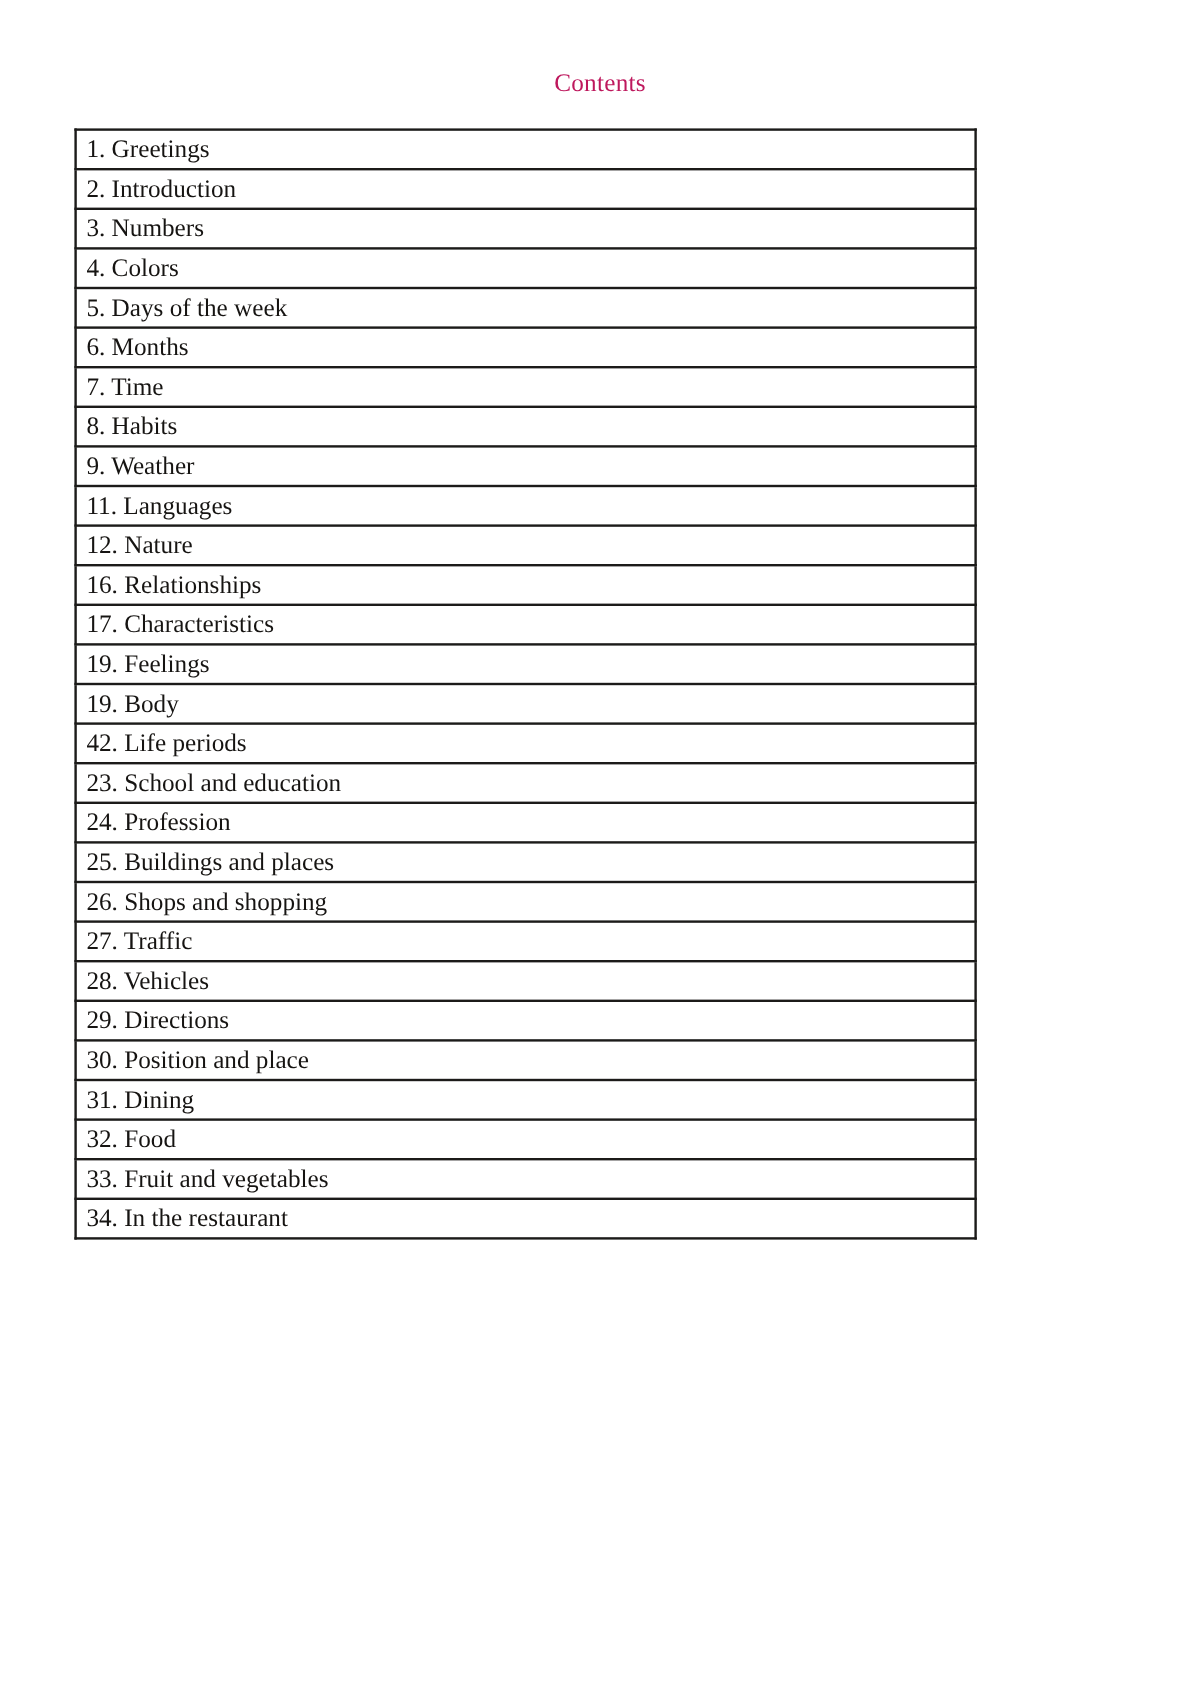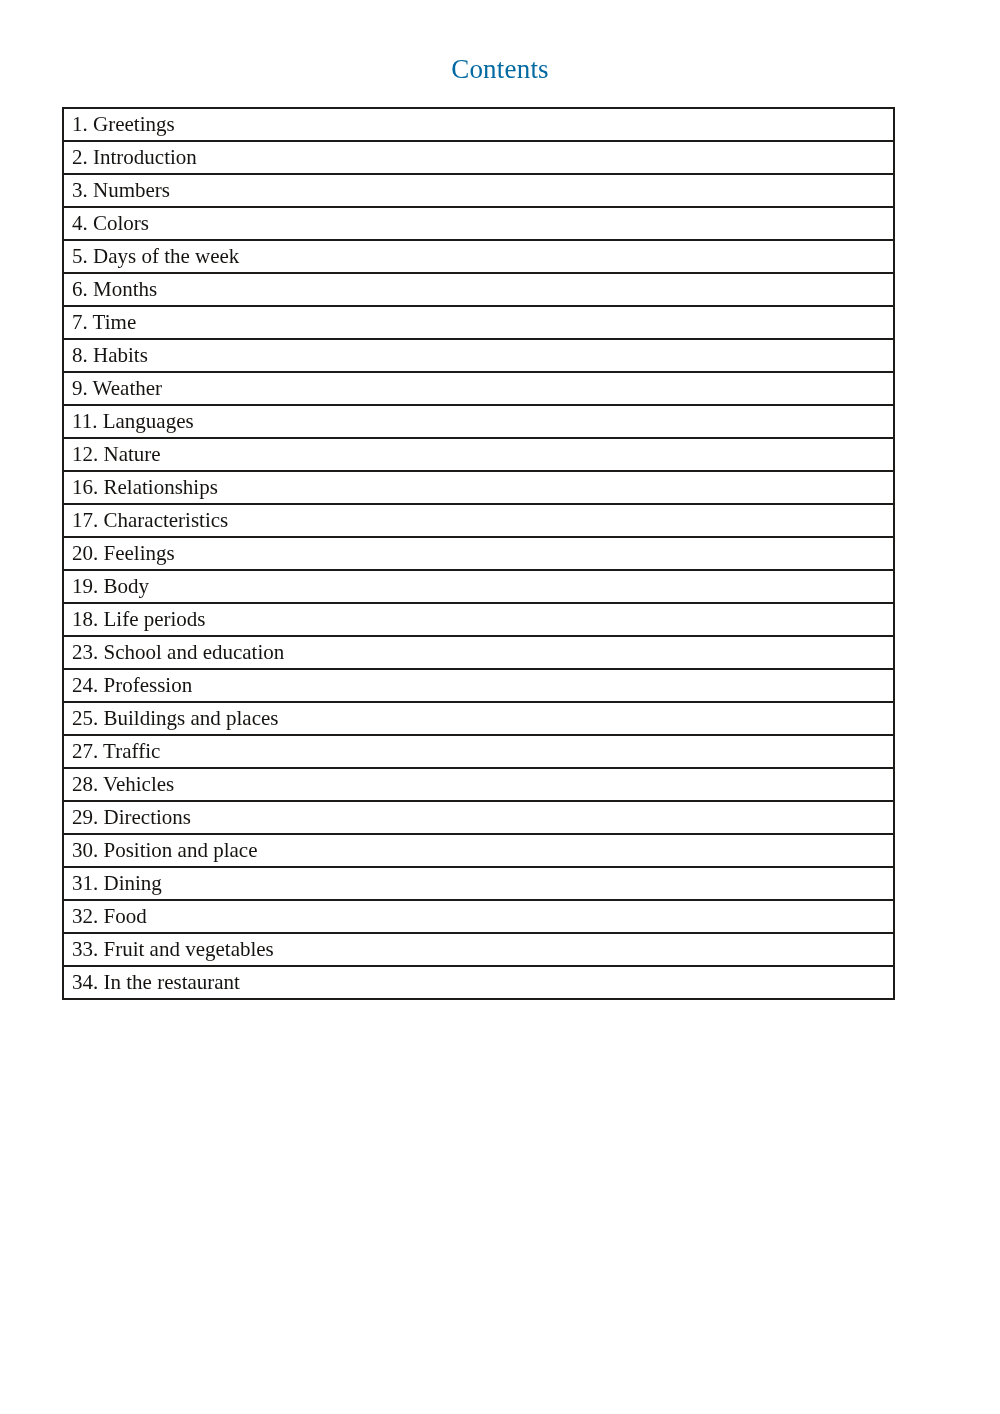--- a/index.html
+++ b/index.html
@@ -11,30 +11,30 @@
     width: 1000px;
     height: 1414px;
     font-family: "Liberation Serif", serif;
     color: #161412;
     position: relative;
     overflow: hidden;
   }
   .page-title {
     margin: 56px 0 24px 0;
     text-align: center;
-    font-size: 27px;
+    font-size: 21px;
     line-height: 27px;
     font-weight: normal;
     letter-spacing: 0.2px;
-    color: #0369a1;
+    color: #be185d;
   }
   table.contents-table {
     border-collapse: collapse;
     margin-left: 62px;
-    width: 833px;
+    width: 752px;
     table-layout: fixed;
   }
   table.contents-table td {
     border: 2px solid #1c1b19;
     font-size: 21px;
     line-height: 25px;
     padding: 3px 8px 3px 8px;
     height: 33px;
     box-sizing: border-box;
     vertical-align: middle;
@@ -83,36 +83,39 @@
         <tr>
           <td>12. Nature</td>
         </tr>
         <tr>
           <td>16. Relationships</td>
         </tr>
         <tr>
           <td>17. Characteristics</td>
         </tr>
         <tr>
-          <td>20. Feelings</td>
+          <td>19. Feelings</td>
         </tr>
         <tr>
           <td>19. Body</td>
         </tr>
         <tr>
-          <td>18. Life periods</td>
+          <td>42. Life periods</td>
         </tr>
         <tr>
           <td>23. School and education</td>
         </tr>
         <tr>
           <td>24. Profession</td>
         </tr>
         <tr>
           <td>25. Buildings and places</td>
+        </tr>
+        <tr>
+          <td>26. Shops and shopping</td>
         </tr>
         <tr>
           <td>27. Traffic</td>
         </tr>
         <tr>
           <td>28. Vehicles</td>
         </tr>
         <tr>
           <td>29. Directions</td>
         </tr>

